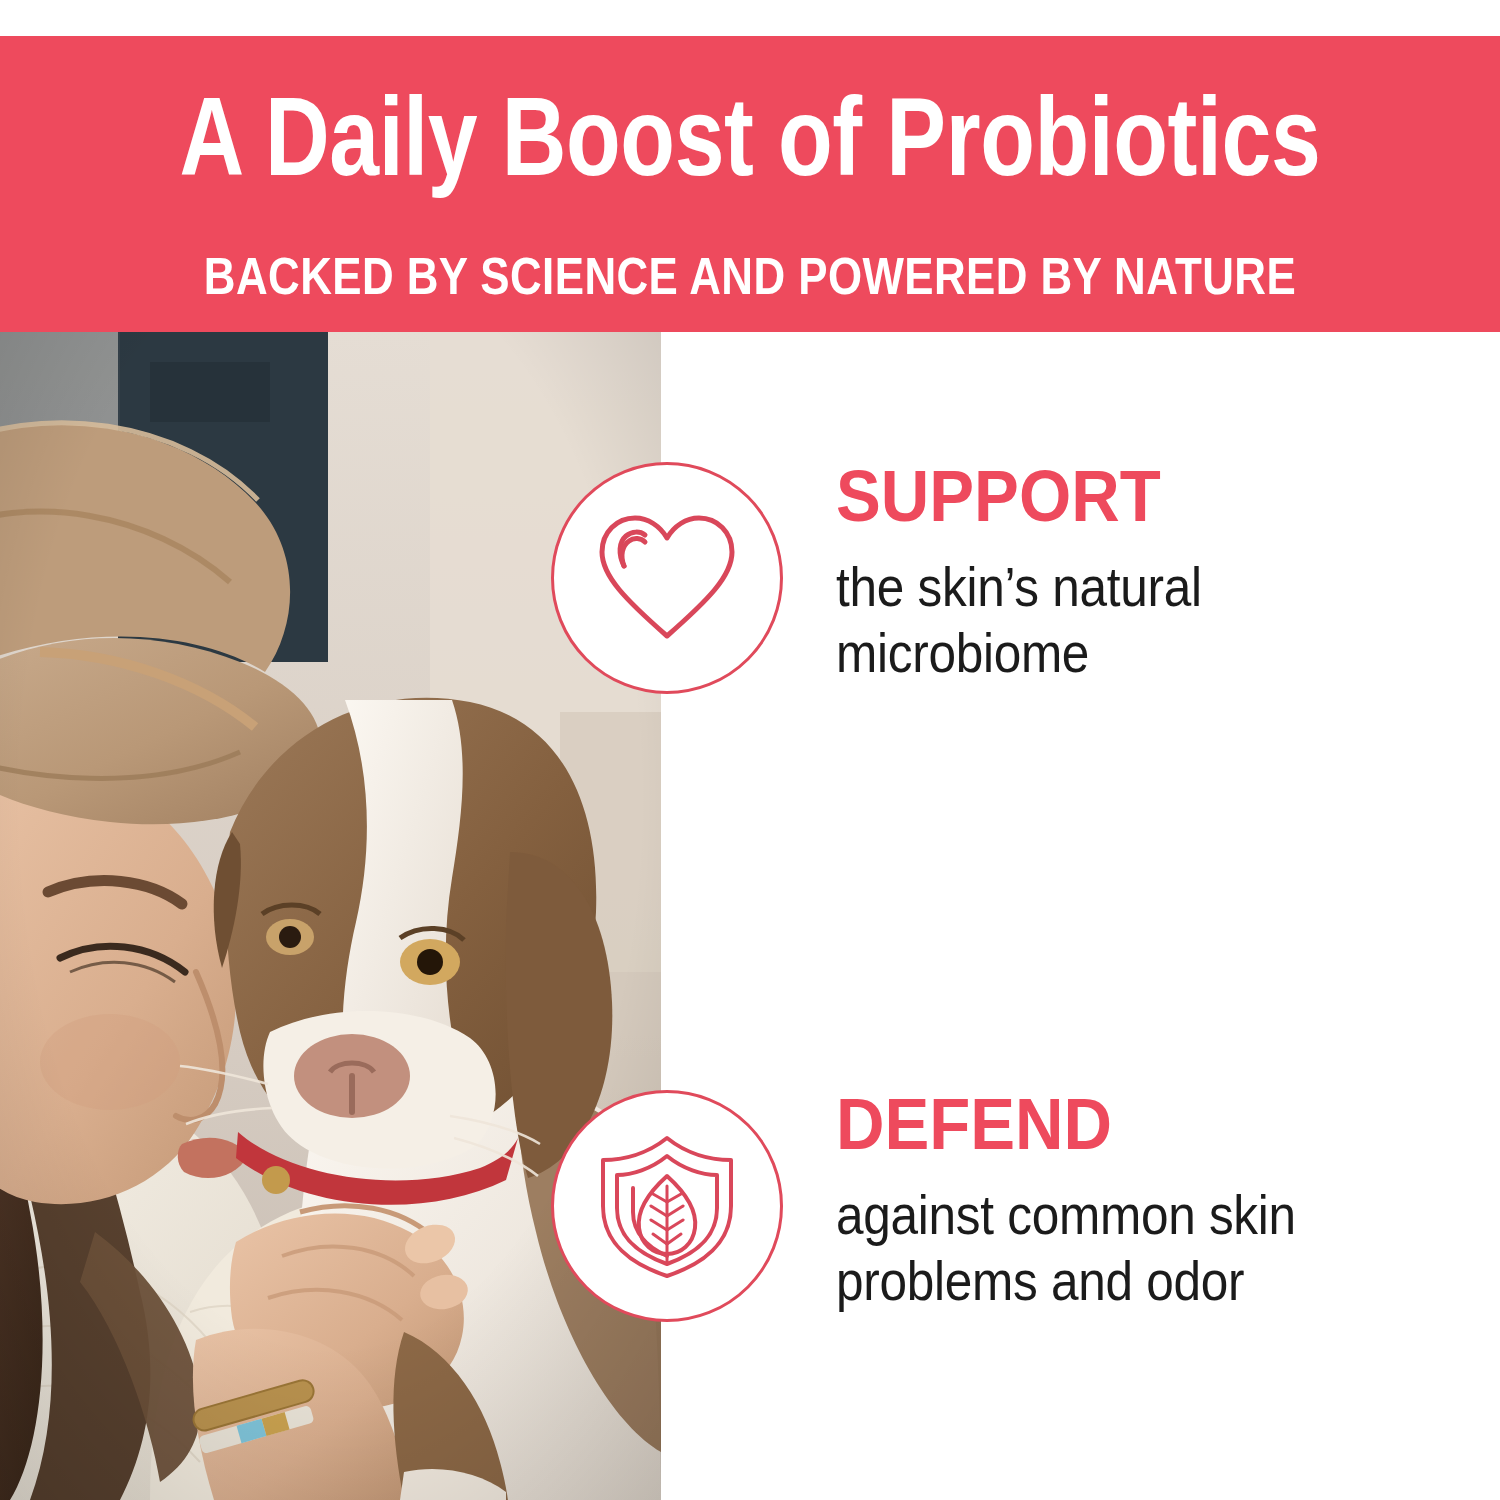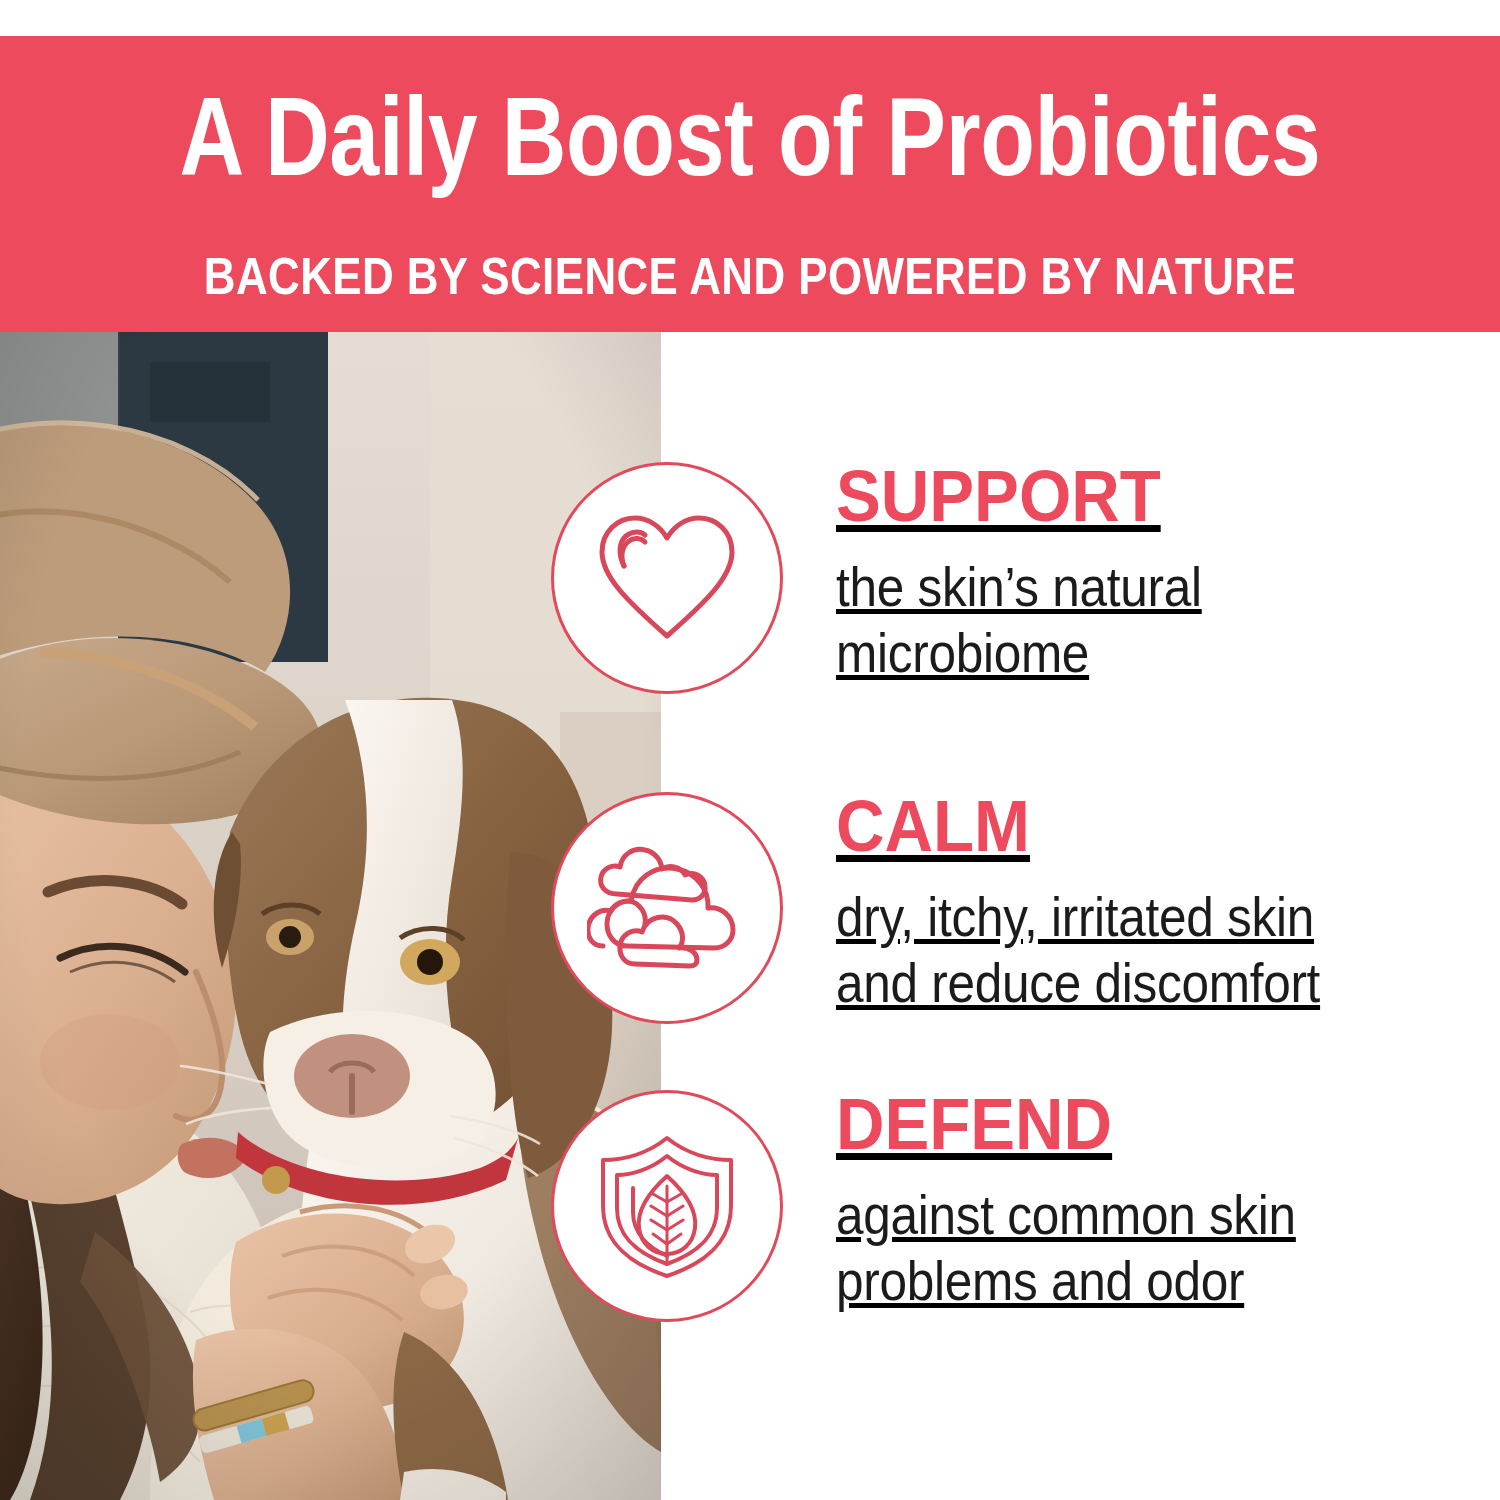--- a/index.html
+++ b/index.html
@@ -107,21 +107,20 @@
     left: 50%;
     top: 50%;
     transform: translate(-50%, -50%);
   }
 
   .benefit-text {
     position: absolute;
     left: 836px;
     top: 0;
     width: 640px;
-    text-decoration: underline;
   }
   .benefit-heading {
     color: #ee4a5d;
     font-family: "Liberation Sans", sans-serif;
     font-weight: 700;
     font-size: 73px;
     line-height: 80px;
     letter-spacing: 0px;
     transform: scaleX(0.92);
     transform-origin: 0% 50%;
@@ -310,46 +309,20 @@
         </svg>
       </span>
     </div>
     <div class="benefit-text">
       <div class="benefit-heading">SUPPORT</div>
       <div class="benefit-body">the skin’s natural
 microbiome</div>
     </div>
   </div>
 
-  <div class="benefit benefit-2">
-    <div class="icon-circle">
-      <span>
-        <svg width="160" height="132" viewBox="0 0 160 132" xmlns="http://www.w3.org/2000/svg">
-          <g fill="none" stroke="#D9475A" stroke-width="5" stroke-linecap="round" stroke-linejoin="round">
-
-            <path d="M 30 52 C 18 52 12 44 14 35 C 16 26 26 22 33 25 C 35 12 47 5 58 8 C 68 10 74 18 75 27
-                     C 83 22 94 25 98 33 C 107 29 117 34 118 44 C 119 52 113 58 105 58 Z"></path>
-
-            <path d="M 40 104 C 28 104 20 94 20 82 C 20 68 31 58 44 59 C 48 36 68 22 90 27 C 110 31 122 48 121 66
-                     C 134 64 146 74 146 88 C 146 98 138 106 127 106 Z"></path>
-
-            <path d="M 16 104 C 6 104 0 96 1 86 C 2 74 13 66 24 69 C 30 58 44 56 52 64 C 57 69 59 76 58 82"></path>
-
-            <path d="M 48 122 C 38 122 32 114 33 104 C 34 93 45 86 55 90 C 60 74 80 70 90 82 C 97 90 97 100 92 106
-                     C 102 104 110 111 110 118 C 110 122 107 124 103 124 Z"></path>
-          </g>
-        </svg>
-      </span>
-    </div>
-    <div class="benefit-text">
-      <div class="benefit-heading">CALM</div>
-      <div class="benefit-body">dry, itchy, irritated skin
-and reduce discomfort</div>
-    </div>
-  </div>
 
   <div class="benefit benefit-3">
     <div class="icon-circle">
       <span>
         <svg width="152" height="152" viewBox="0 0 152 152" xmlns="http://www.w3.org/2000/svg">
           <g fill="none" stroke="#D9475A" stroke-width="4" stroke-linecap="round" stroke-linejoin="round">
 
             <path d="M 76 8 C 56 24 32 30 12 30 L 12 76 C 12 114 40 134 76 146 C 112 134 140 114 140 76 L 140 30
                      C 120 30 96 24 76 8 Z"></path>
 

